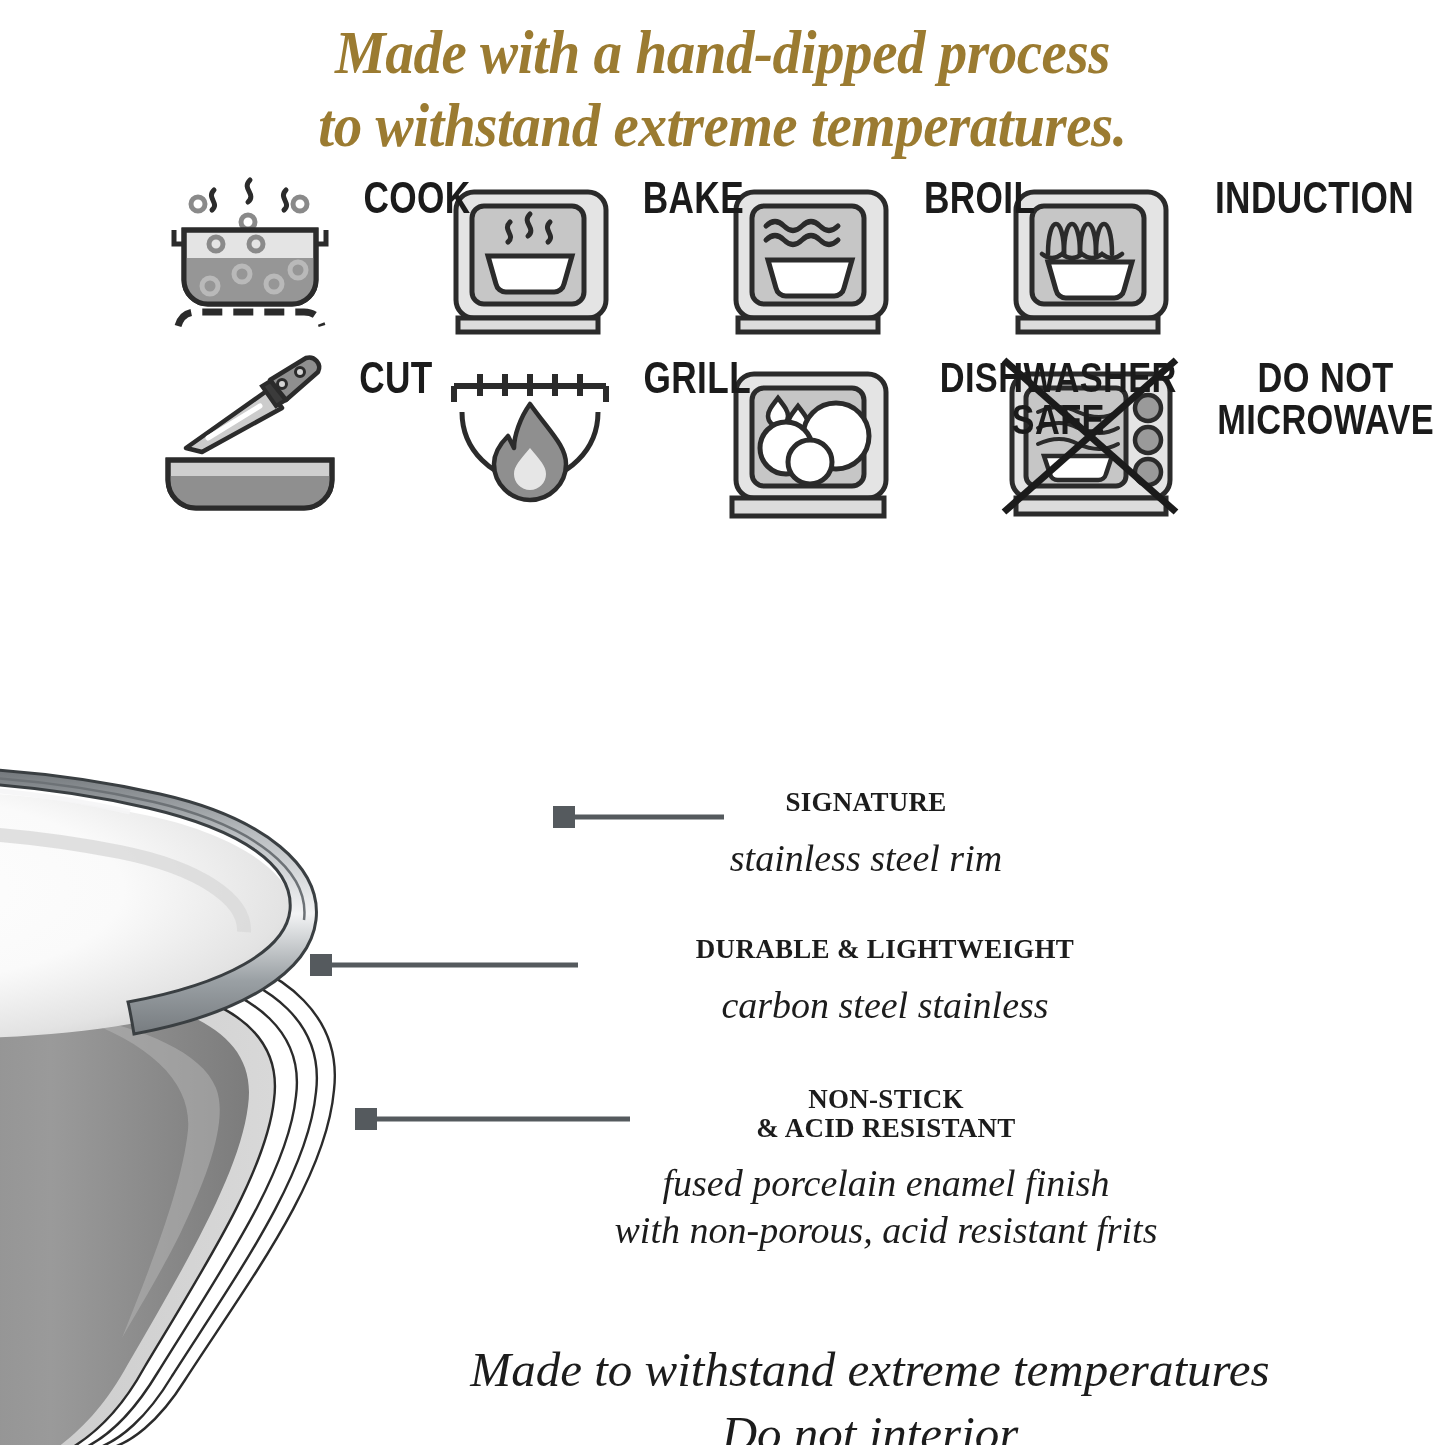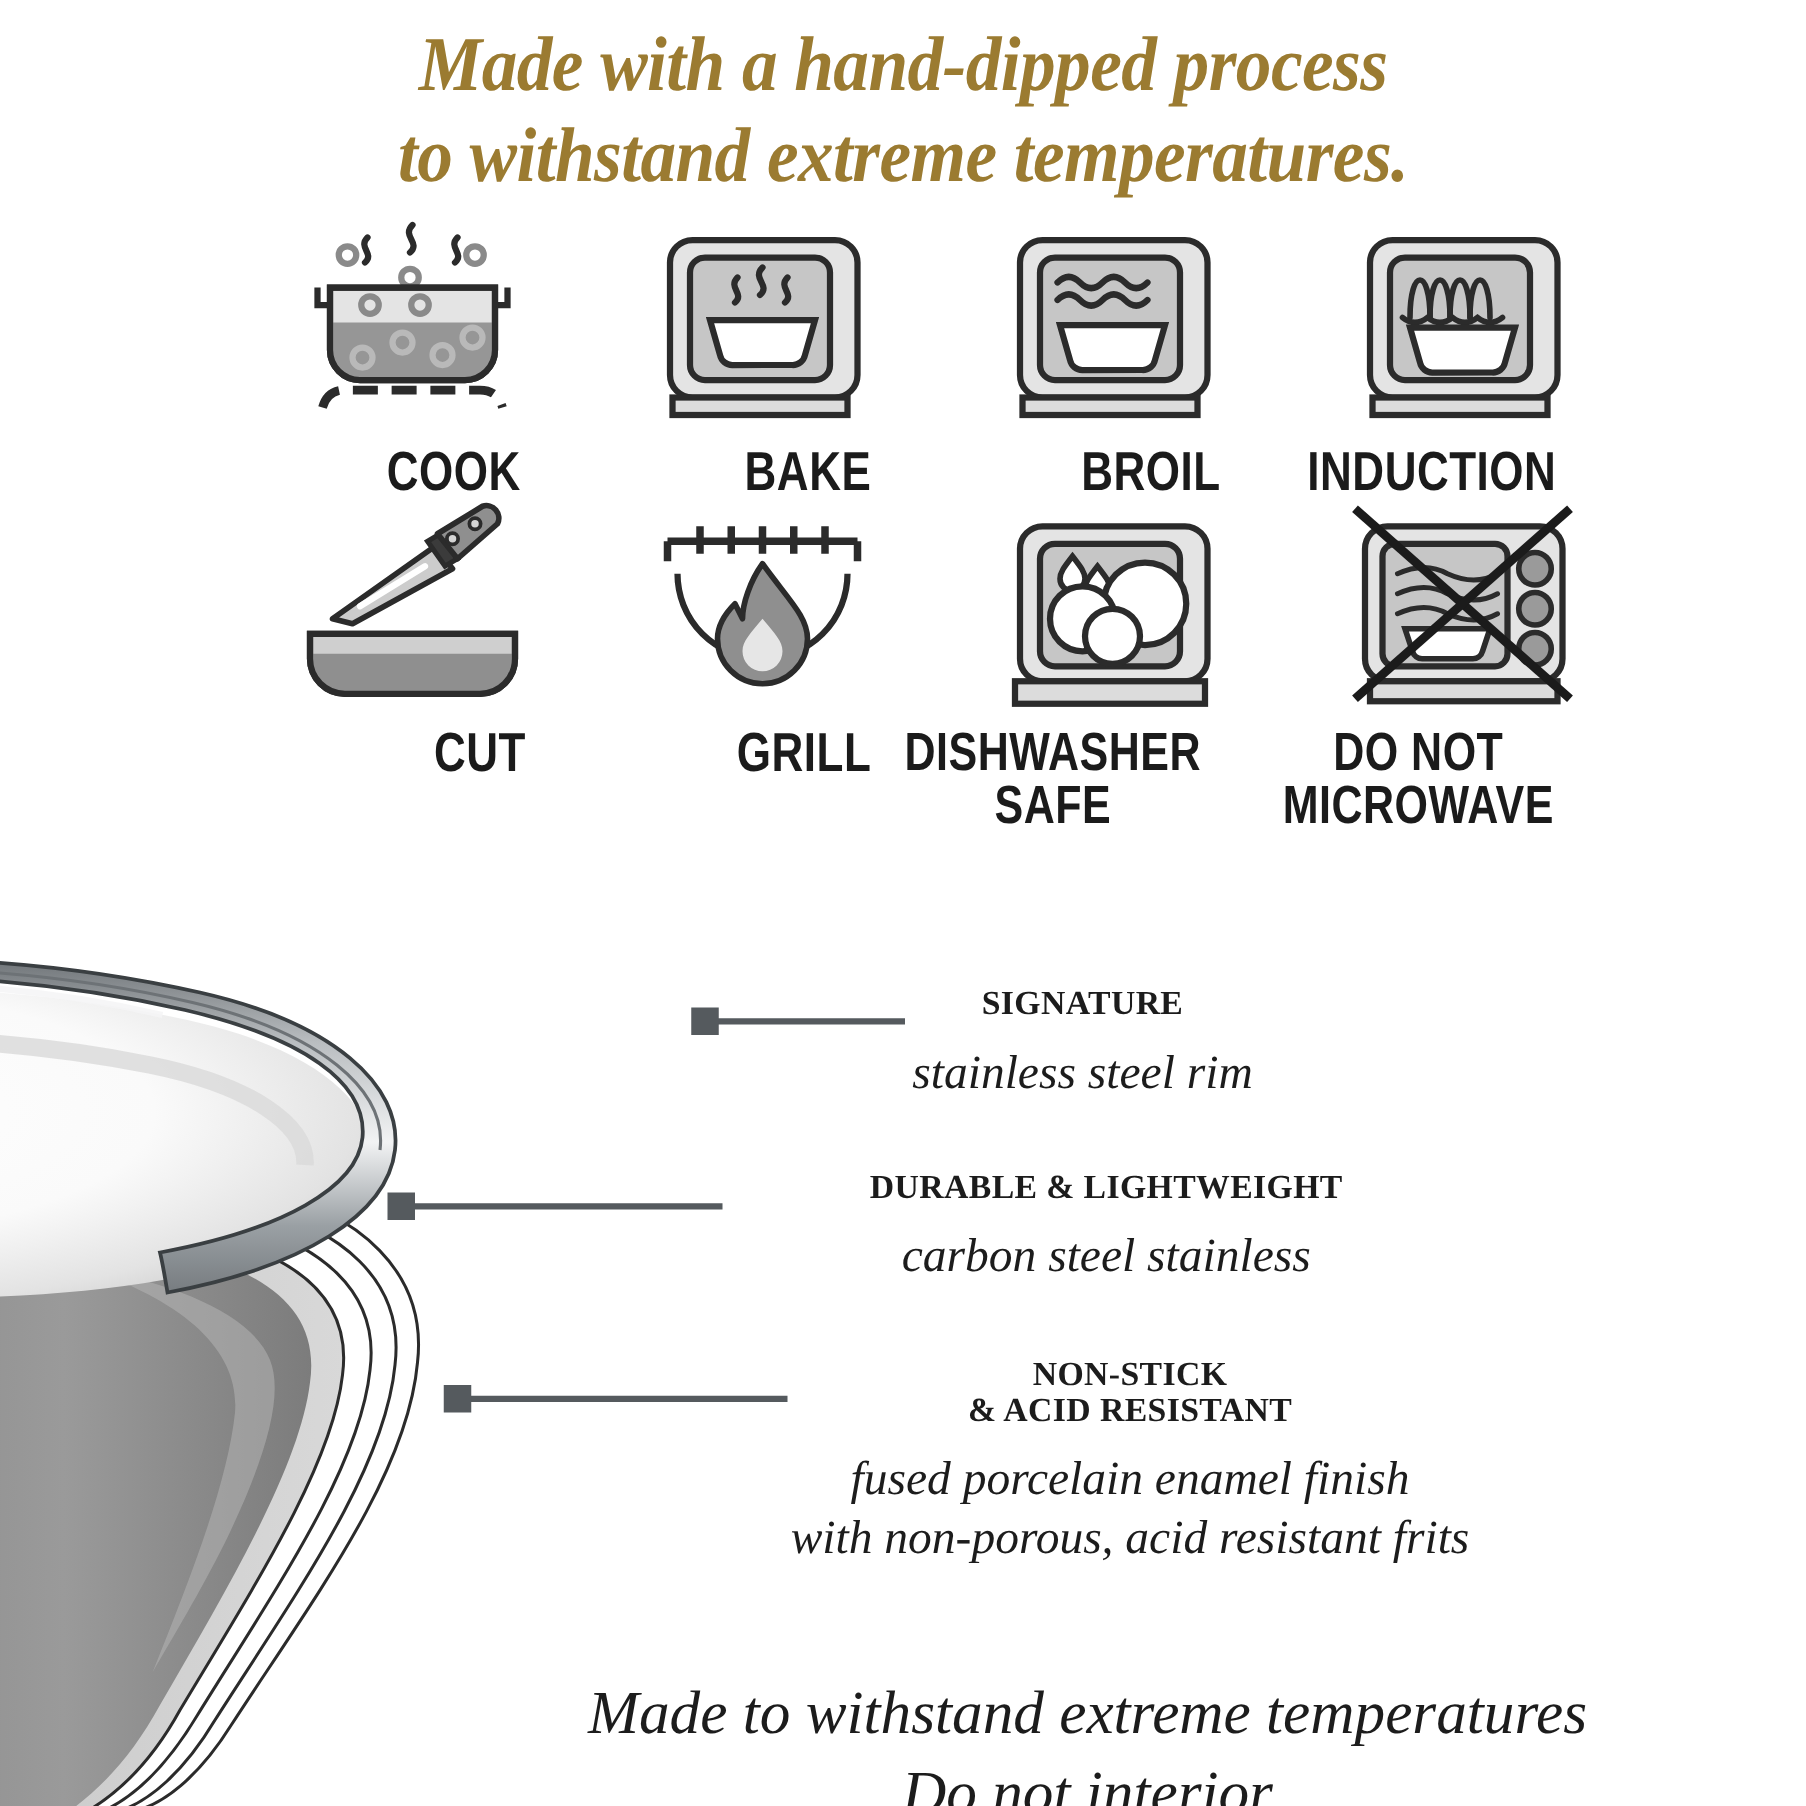--- a/index.html
+++ b/index.html
@@ -20,21 +20,21 @@
     font-size:62px;line-height:1.18;
     letter-spacing:-0.5px;
     transform:scaleX(0.92);
     transform-origin:50% 0;
   }
   .headline .l2{display:block;}
 
   
   .icon-grid{position:absolute;left:150px;top:172px;width:1200px;}
   .icon-row{display:flex;}
-  .icon-cell{width:280px;display:flex;flex-direction:column;align-items:flex-end;}
+  .icon-cell{width:280px;display:flex;flex-direction:row;align-items:flex-start;}
   .icon-art{height:180px;display:flex;align-items:flex-end;justify-content:center;}
   .icon-art.short{height:178px;}
   .icon-label{
     margin-top:4px;
     font-family:"Liberation Sans", sans-serif;
     font-weight:bold;
     font-size:44px;line-height:0.98;
     letter-spacing:0.5px;
     color:#1b1b1b;
     text-align:center;
@@ -57,21 +57,21 @@
   }
   .c-sub{
     font-family:"Liberation Serif", serif;
     font-style:italic;
     color:#1c1c1c;
     font-size:38px;line-height:1.22;
     margin-top:18px;
   }
   #callout-signature{left:586px;top:788px;width:560px;}
   #callout-durable{left:560px;top:935px;width:650px;}
-  #callout-nonstick{left:554px;top:1085px;width:700px;}
+  #callout-nonstick{left:536px;top:1085px;width:700px;}
 
   .footnote{
     position:absolute;left:400px;top:1338px;width:940px;text-align:center;
     font-family:"Liberation Serif", serif;
     font-style:italic;color:#1c1c1c;
     font-size:49px;line-height:1.3;
   }
 </style>
 </head>
 <body>

